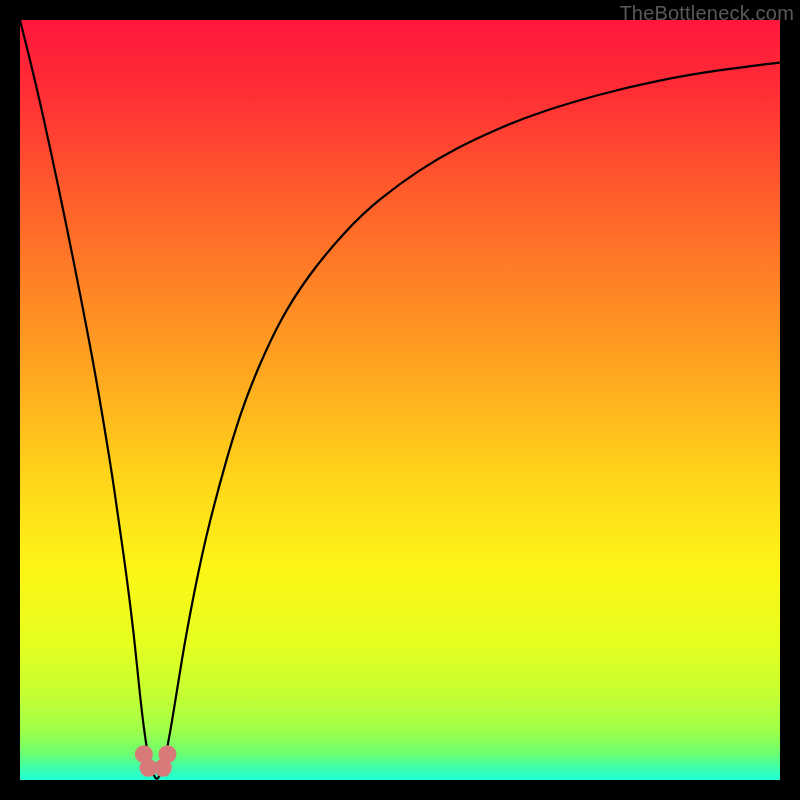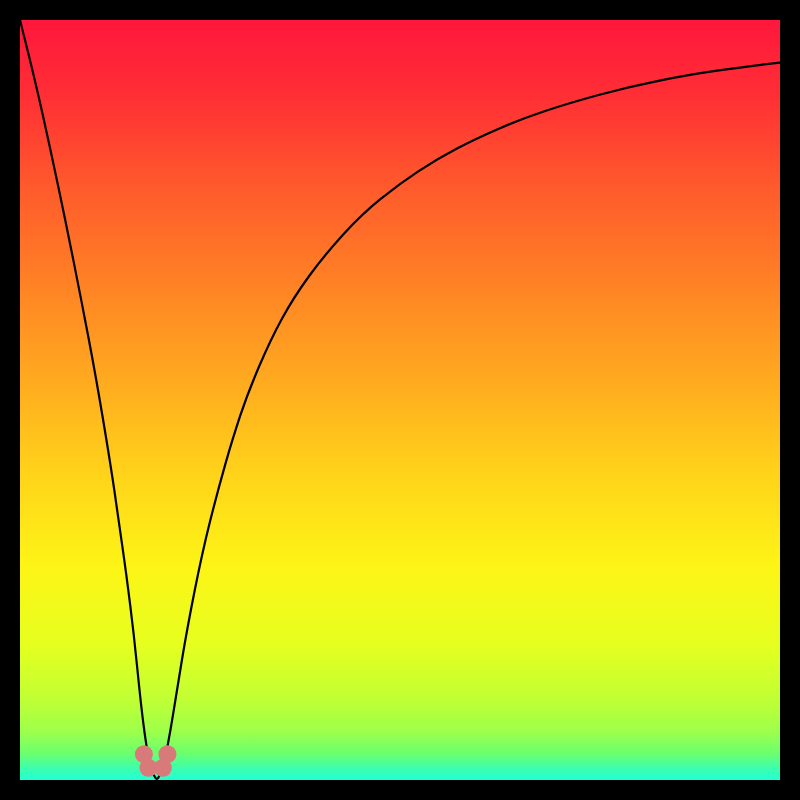--- a/index.html
+++ b/index.html
@@ -61,13 +61,14 @@
     </defs>
     <rect x="0" y="0" width="760" height="760" fill="url(#bg-grad)"></rect>
     <path id="curve" fill="none" stroke="#000" stroke-width="2.2" stroke-linecap="round" stroke-linejoin="round" d="M 0.00 0.00 Q 0.00 0.00 7.60 30.40 Q 15.20 60.80 22.80 95.00 Q 30.40 129.20 38.00 165.30 Q 45.60 201.40 53.20 239.40 Q 60.80 277.40 68.40 317.30 Q 76.00 357.20 83.60 402.80 Q 91.20 448.40 95.00 475.00 Q 98.80 501.60 102.60 528.20 Q 106.40 554.80 110.20 585.20 Q 114.00 615.60 117.04 646.00 Q 120.08 676.40 122.36 695.40 Q 124.64 714.40 126.92 728.46 Q 129.20 742.52 131.48 748.98 Q 133.76 755.44 135.28 757.72 Q 136.80 760.00 138.32 757.72 Q 139.84 755.44 142.12 748.98 Q 144.40 742.52 147.44 726.56 Q 150.48 710.60 153.52 691.60 Q 156.56 672.60 161.88 640.30 Q 167.20 608.00 174.80 570.00 Q 182.40 532.00 190.00 501.60 Q 197.60 471.20 205.20 444.60 Q 212.80 418.00 220.40 395.20 Q 228.00 372.40 239.40 345.80 Q 250.80 319.20 262.20 298.30 Q 273.60 277.40 288.80 256.50 Q 304.00 235.60 323.00 214.70 Q 342.00 193.80 361.00 178.60 Q 380.00 163.40 399.00 150.86 Q 418.00 138.32 437.00 128.44 Q 456.00 118.56 478.80 108.68 Q 501.60 98.80 524.40 91.20 Q 547.20 83.60 577.60 75.24 Q 608.00 66.88 638.40 60.80 Q 668.80 54.72 695.40 50.92 Q 722.00 47.12 741.00 44.84 T 760.00 42.56"></path>
     <g id="markers">
         <circle cx="123.88" cy="734.16" r="9" fill="#d97a7a"></circle>
         <circle cx="128.44" cy="747.84" r="9" fill="#d97a7a"></circle>
         <circle cx="142.88" cy="747.84" r="9" fill="#d97a7a"></circle>
         <circle cx="147.44" cy="734.16" r="9" fill="#d97a7a"></circle>
       </g>
   </svg>
+  <div class="watermark">TheBottleneck.com</div>
 </div>
 
 </body></html>

